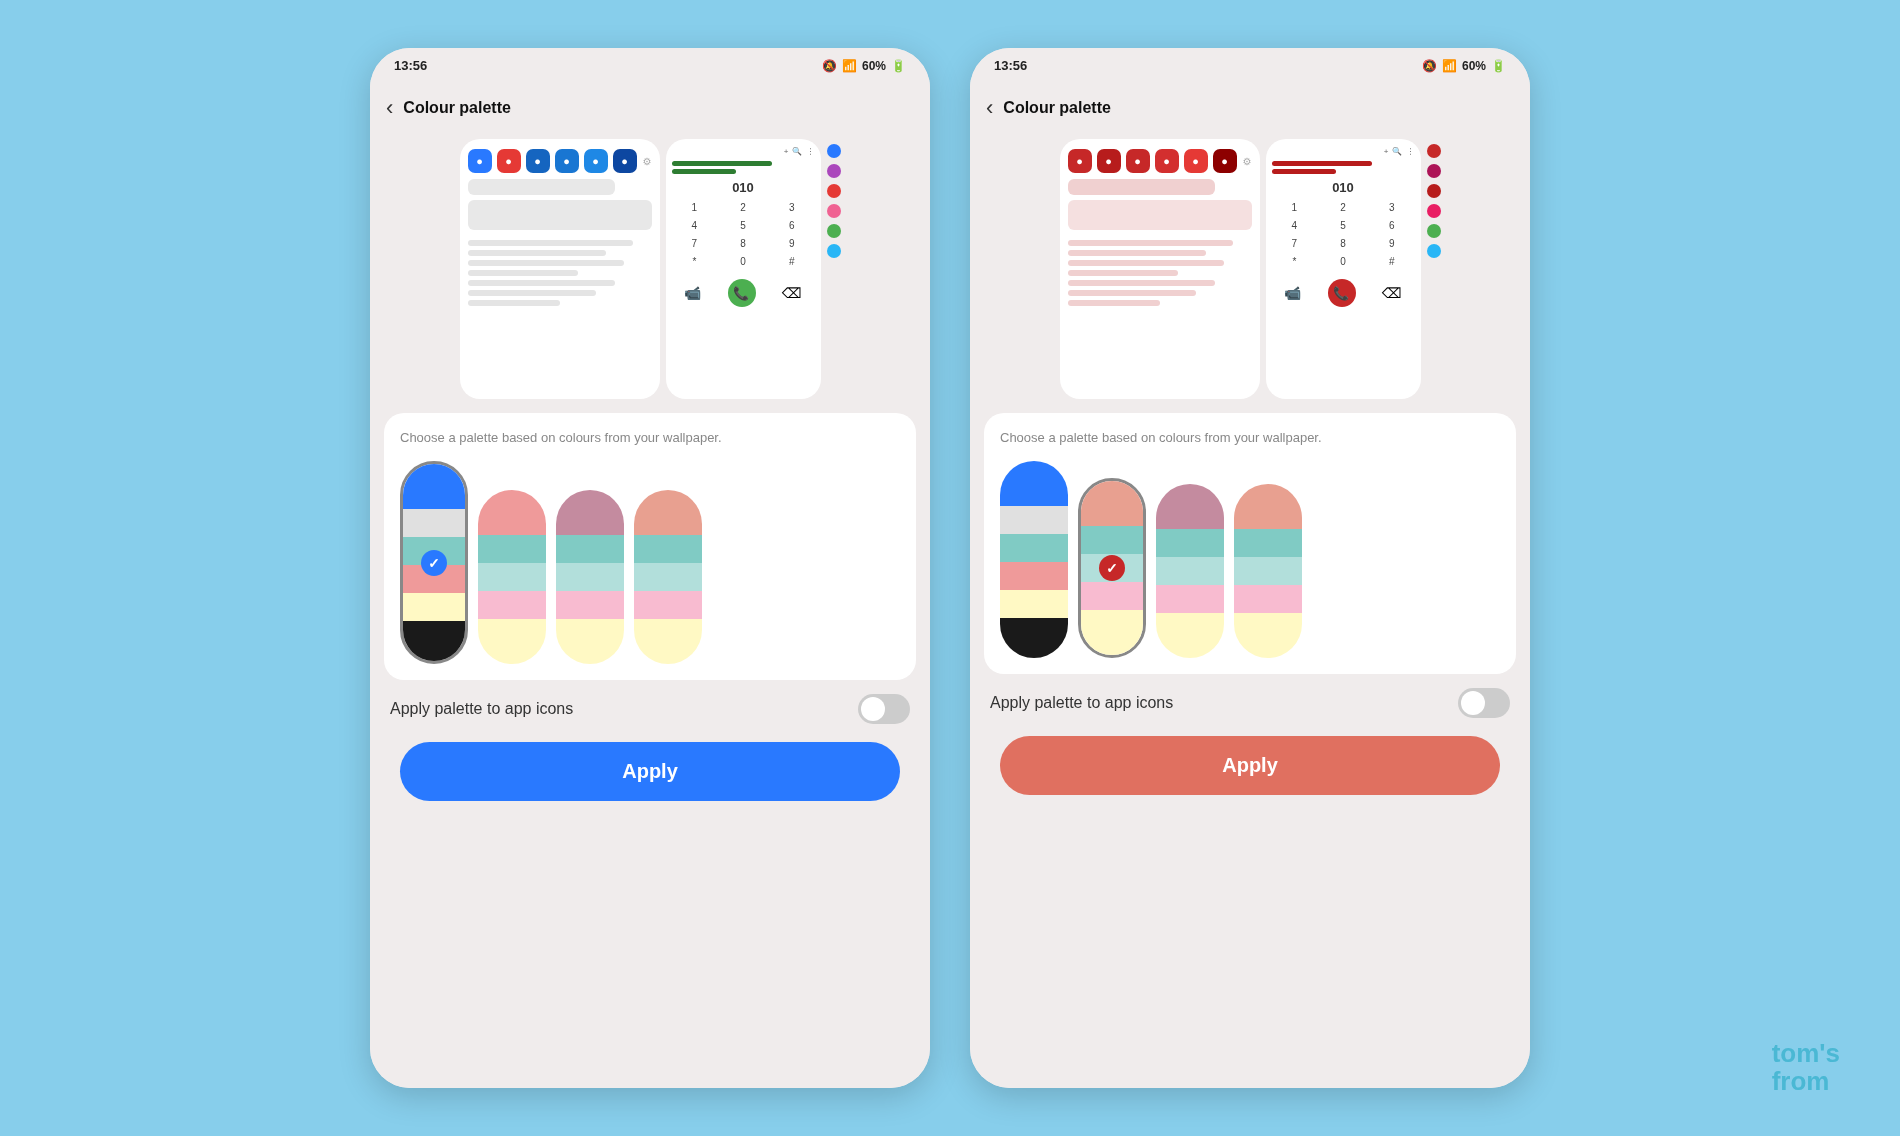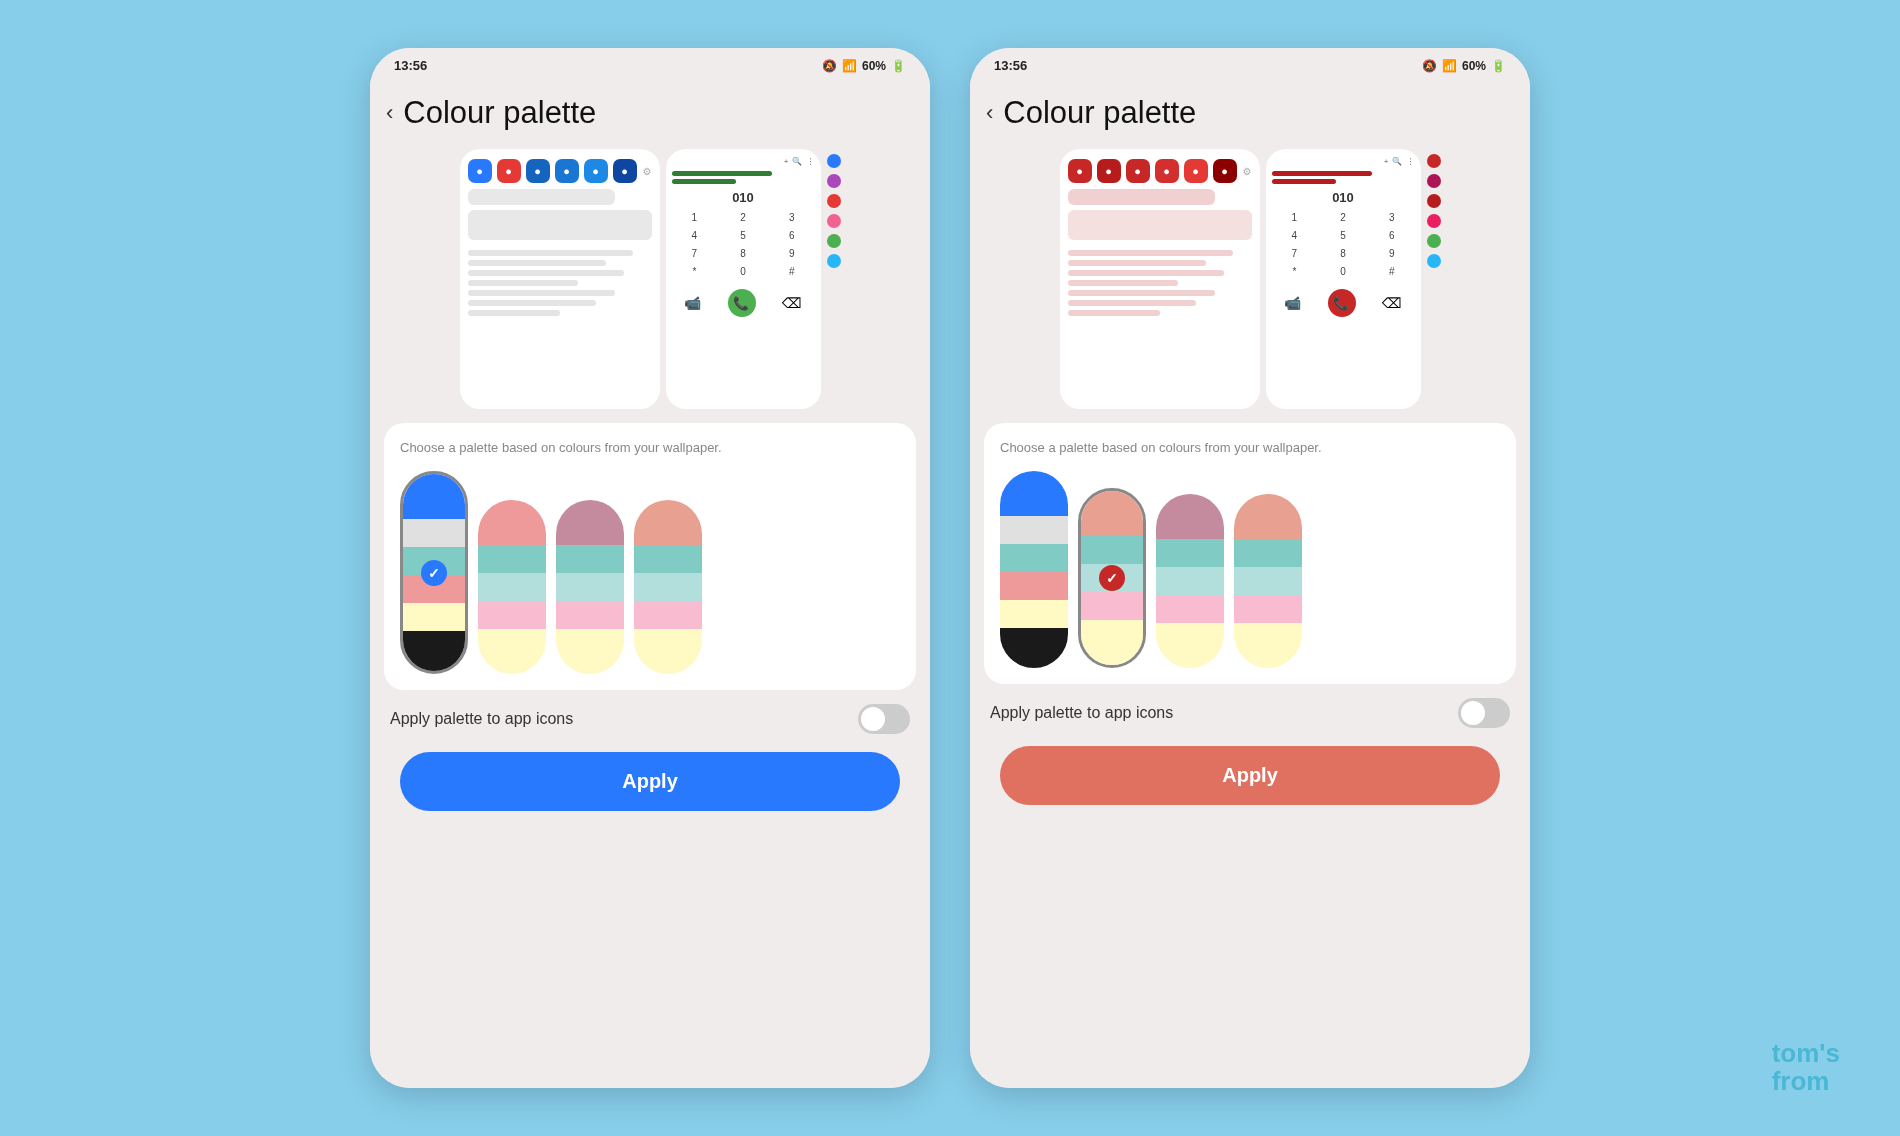--- a/index.html
+++ b/index.html
@@ -58,22 +58,22 @@
       padding: 16px 24px 10px 16px;
       background: #f0ecec;
     }
     .back-arrow {
       font-size: 22px;
       color: #333;
       margin-right: 10px;
       cursor: pointer;
     }
     .header-title {
-      font-size: 31px;
-      font-weight: 400;
+      font-size: 16px;
+      font-weight: 700;
       color: #111;
       text-align: center;
     }
 
     
     .preview-area {
       display: flex;
       align-items: flex-start;
       justify-content: center;
       padding: 8px 10px 8px 10px;

